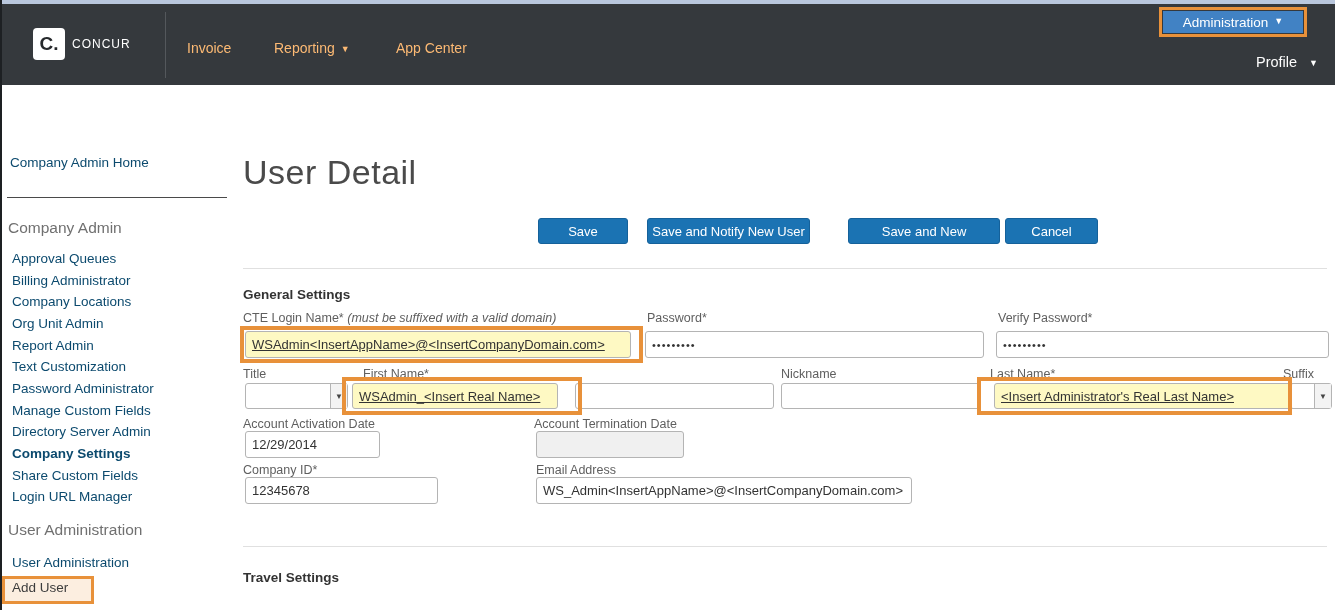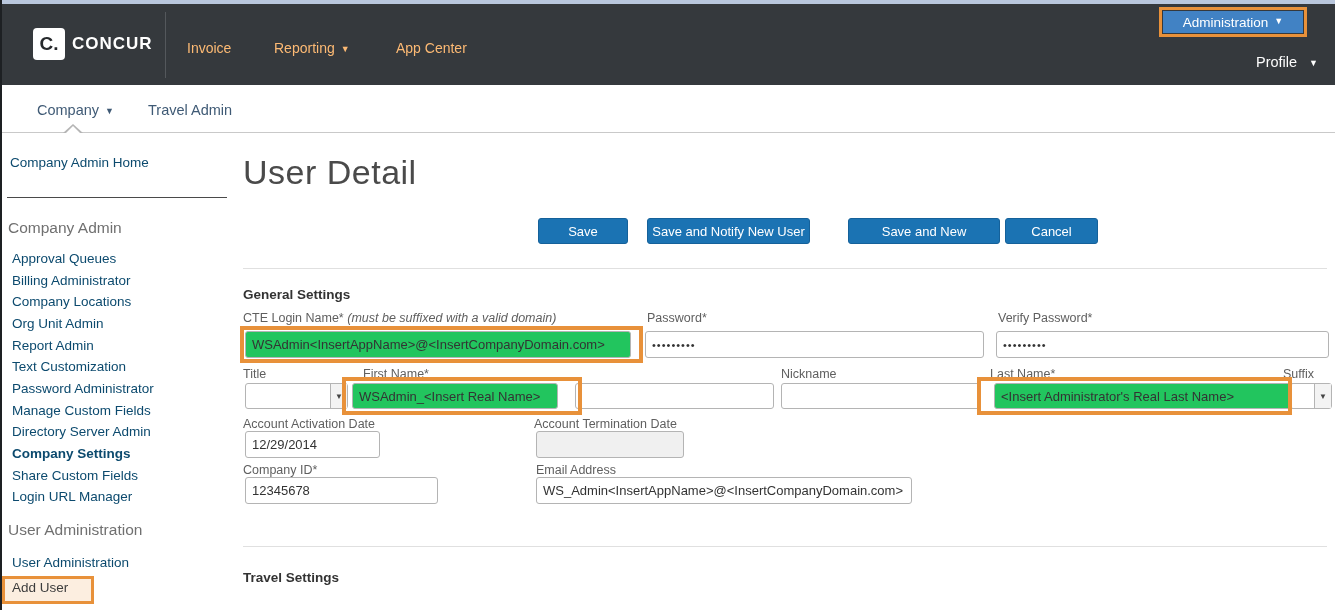--- a/index.html
+++ b/index.html
@@ -6,21 +6,21 @@
   html,body { background:#fff; }
   body { font-family: "Liberation Sans", sans-serif; }
   #page { position:relative; width:1335px; height:610px; background:#fff; overflow:hidden; }
 
   
   .top-strip { position:absolute; left:0; top:0; width:1335px; height:4px; background:#b9c7dd; }
   .left-edge { position:absolute; left:0; top:0; width:2px; height:610px; background:#1d2023; z-index:50; }
   .topnav { position:absolute; left:0; top:4px; width:1335px; height:81px; background:#35393d; }
   .logo-group { position:absolute; left:33px; top:24px; display:flex; align-items:center; gap:7px; }
   .logo-box { width:32px; height:32px; background:#fff; border-radius:4px; display:flex; align-items:center; justify-content:center; font-weight:bold; font-size:19px; color:#26292c; }
-  .logo-text { color:#fff; font-weight:bold; font-size:17px; letter-spacing:1px; }
+  .logo-text { color:#fff; font-weight:normal; font-size:12px; letter-spacing:1px; }
   .nav-vdivider { position:absolute; left:165px; top:8px; width:1px; height:66px; background:#54585c; }
   .nav-item { position:absolute; top:36px; color:#fdba74; font-size:14px; cursor:pointer; white-space:nowrap; }
   .caret { font-size:9px; margin-left:6px; position:relative; top:-1px; }
   .admin-outline { position:absolute; left:1159px; top:3px; width:148px; height:30px; border:3px solid #e8913a; }
   .admin-btn { position:absolute; left:1px; top:1px; width:140px; height:22px; background:#4182c4; color:#fff; font-size:13.5px; border:none; display:flex; align-items:center; justify-content:center; cursor:pointer; font-family:"Liberation Sans",sans-serif; }
   .profile { position:absolute; left:1256px; top:50px; color:#fdfdfd; font-size:14.5px; cursor:pointer; }
   .profile .caret { margin-left:12px; }
 
   
   .subnav { position:absolute; left:0; top:85px; width:1335px; height:48px; background:#fff; border-bottom:1px solid #c9c9c9; }
@@ -36,21 +36,21 @@
   .adduser-text { position:absolute; left:12px; top:580px; font-size:13.5px; color:#3c3c3c; cursor:pointer; z-index:6; }
 
   
   .page-title { position:absolute; left:243px; top:153px; font-size:34px; font-weight:300; color:#4a4a4a; letter-spacing:0.5px; }
   .btn { position:absolute; top:218px; height:26px; background:#1b73b3; color:#fff; border:1px solid #15619a; border-radius:3px; font-size:13px; font-family:"Liberation Sans",sans-serif; cursor:pointer; }
   .divider { position:absolute; left:243px; right:8px; height:1px; background:#e0e0e0; }
   .section-heading { position:absolute; font-size:13.5px; font-weight:600; color:#333; }
   .flabel { position:absolute; font-size:12.5px; color:#5f5f5f; white-space:nowrap; }
   .flabel .note { font-style:italic; }
   .fin { position:absolute; height:27px; border:1px solid #b4b4b4; border-radius:3px; background:#fff; font-size:13px; color:#333; padding:0 6px; font-family:"Liberation Sans",sans-serif; }
-  .fin.hl { background:#22c55e; }
+  .fin.hl { background:#fef9c3;text-decoration:underline; }
   .fin.dis { background:#f0f0f0; }
   .hlbox { position:absolute; border:4px solid #e8913a; pointer-events:none; z-index:5; }
   .combo { position:absolute; height:26px; border:1px solid #b4b4b4; border-radius:3px; background:#fff; cursor:pointer; }
   .combo .arrow { position:absolute; right:0; top:0; bottom:0; width:17px; border-left:1px solid #b4b4b4; background:#f3f3f3; display:flex; align-items:center; justify-content:center; font-size:8px; color:#444; }
 </style>
 </head>
 <body>
 
 <div id="page">
   <div class="top-strip"></div>
@@ -68,26 +68,20 @@
 
     <div class="admin-outline">
       <button class="admin-btn">
           <span>Administration</span>
           <span class="caret">▼</span>
         </button>
     </div>
     <div class="profile"><span>Profile</span><span class="caret">▼</span></div>
   </div>
 
-  <div class="subnav">
-    <div class="subnav-item" style="left:37px;"><span>Company</span><span class="caret">▼</span></div>
-    <div class="subnav-item" style="left:148px;"><span>Travel Admin</span></div>
-    <div class="pointer-outer"></div>
-    <div class="pointer-inner"></div>
-  </div>
 
   <div>
     <div class="side-link" style="left:10px; top:155px;">Company Admin Home</div>
     <div class="side-hr"></div>
     <div class="side-heading" style="left:8px; top:219px;">Company Admin</div>
     <div class="side-link" style="left:12px; top:251px;">Approval Queues</div>
     <div class="side-link" style="left:12px; top:273px;">Billing Administrator</div>
     <div class="side-link" style="left:12px; top:294px;">Company Locations</div>
     <div class="side-link" style="left:12px; top:316px;">Org Unit Admin</div>
     <div class="side-link" style="left:12px; top:338px;">Report Admin</div>

